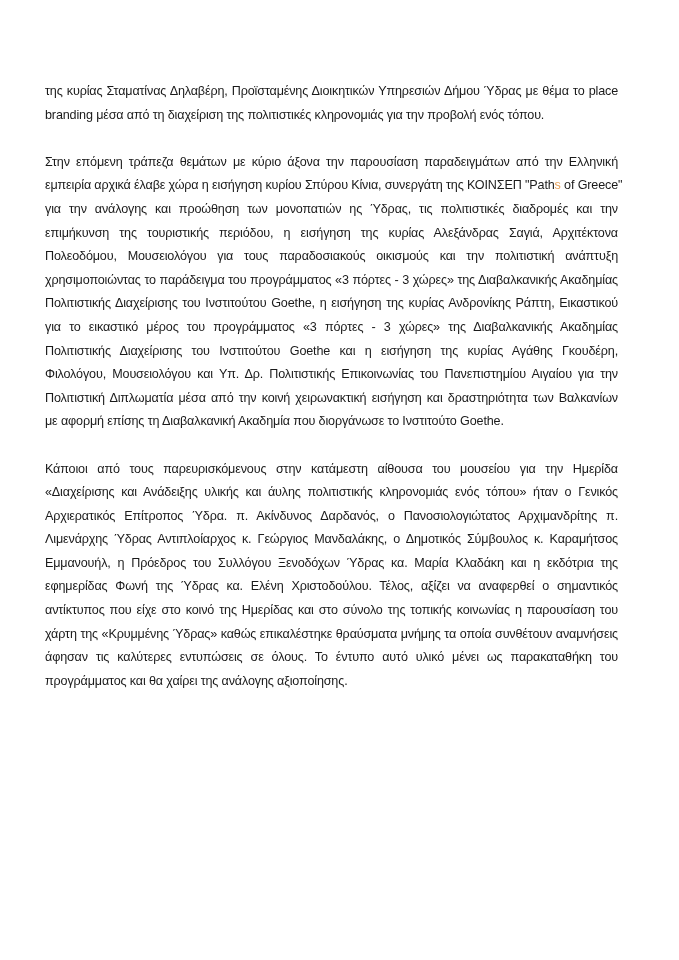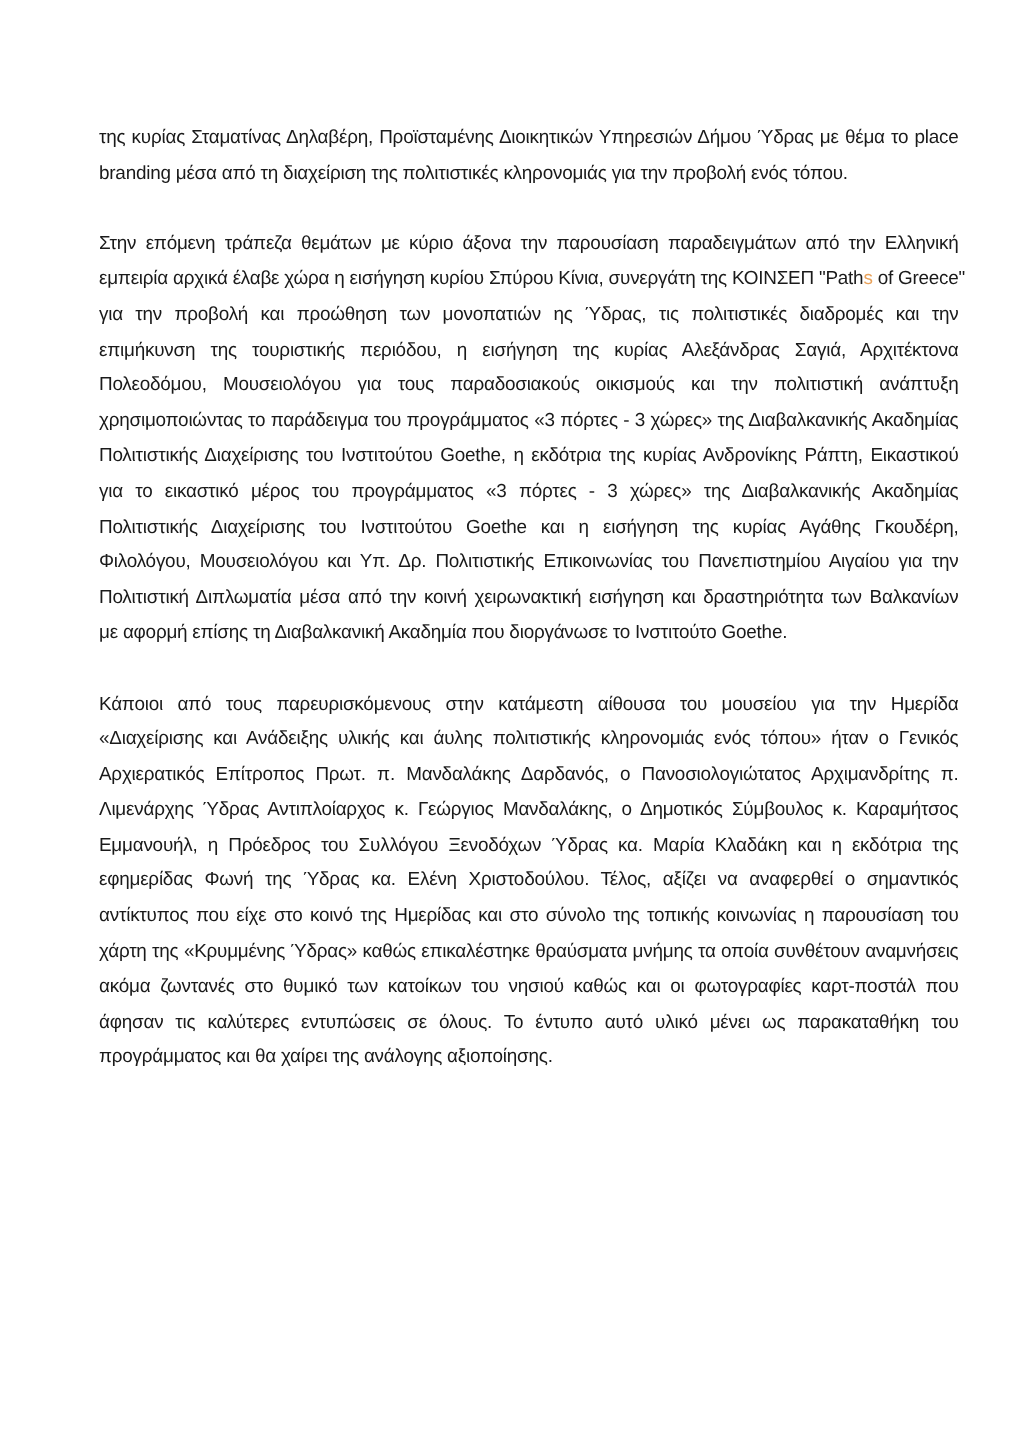--- a/index.html
+++ b/index.html
@@ -8,21 +8,21 @@
       background: #ffffff;
     }
     body {
       width: 679px;
       height: 960px;
       overflow: hidden;
       position: relative;
     }
     .page {
       position: absolute;
-      left: 66px;
+      left: 45px;
       top: 80px;
       width: 573px;
       font-family: "Liberation Sans", "DejaVu Sans", sans-serif;
       font-size: 12.6px;
       line-height: 23.6px;
       color: #1a1a1a;
       letter-spacing: -0.15px;
     }
     .para {
       margin: 0 0 23.6px 0;
@@ -49,42 +49,41 @@
 <div class="page">
 
   <p class="para">
     <span class="line">της κυρίας Σταματίνας Δηλαβέρη, Προϊσταμένης Διοικητικών Υπηρεσιών Δήμου Ύδρας με θέμα το place</span>
     <span class="line last">branding μέσα από τη διαχείριση της πολιτιστικές κληρονομιάς για την προβολή ενός τόπου.</span>
   </p>
 
   <p class="para">
     <span class="line">Στην επόμενη τράπεζα θεμάτων με κύριο άξονα την παρουσίαση παραδειγμάτων από την Ελληνική</span>
     <span class="line"><span>εμπειρία αρχικά έλαβε χώρα η εισήγηση κυρίου Σπύρου Κίνια, συνεργάτη της ΚΟΙΝΣΕΠ "Path</span><span class="accent" style="color: rgb(232, 161, 90);">s</span><span> of Greece"</span></span>
-    <span class="line">για την προβολή και προώθηση των μονοπατιών ης Ύδρας, τις πολιτιστικές διαδρομές και την</span>
+    <span class="line">για την ανάλογης και προώθηση των μονοπατιών ης Ύδρας, τις πολιτιστικές διαδρομές και την</span>
     <span class="line">επιμήκυνση της τουριστικής περιόδου, η εισήγηση της κυρίας Αλεξάνδρας Σαγιά, Αρχιτέκτονα</span>
     <span class="line">Πολεοδόμου, Μουσειολόγου για τους παραδοσιακούς οικισμούς και την πολιτιστική ανάπτυξη</span>
     <span class="line">χρησιμοποιώντας το παράδειγμα του προγράμματος «3 πόρτες - 3 χώρες» της Διαβαλκανικής Ακαδημίας</span>
-    <span class="line">Πολιτιστικής Διαχείρισης του Ινστιτούτου Goethe, η εκδότρια της κυρίας Ανδρονίκης Ράπτη, Εικαστικού</span>
+    <span class="line">Πολιτιστικής Διαχείρισης του Ινστιτούτου Goethe, η εισήγηση της κυρίας Ανδρονίκης Ράπτη, Εικαστικού</span>
     <span class="line">για το εικαστικό μέρος του προγράμματος «3 πόρτες - 3 χώρες» της Διαβαλκανικής Ακαδημίας</span>
     <span class="line">Πολιτιστικής Διαχείρισης του Ινστιτούτου Goethe και η εισήγηση της κυρίας Αγάθης Γκουδέρη,</span>
     <span class="line">Φιλολόγου, Μουσειολόγου και Υπ. Δρ. Πολιτιστικής Επικοινωνίας του Πανεπιστημίου Αιγαίου για την</span>
     <span class="line">Πολιτιστική Διπλωματία μέσα από την κοινή χειρωνακτική εισήγηση και δραστηριότητα των Βαλκανίων</span>
     <span class="line last">με αφορμή επίσης τη Διαβαλκανική Ακαδημία που διοργάνωσε το Ινστιτούτο Goethe.</span>
   </p>
 
   <p class="para">
     <span class="line">Κάποιοι από τους παρευρισκόμενους στην κατάμεστη αίθουσα του μουσείου για την Ημερίδα</span>
     <span class="line">«Διαχείρισης και Ανάδειξης υλικής και άυλης πολιτιστικής κληρονομιάς ενός τόπου» ήταν ο Γενικός</span>
-    <span class="line">Αρχιερατικός Επίτροπος Πρωτ. π. Μανδαλάκης Δαρδανός, ο Πανοσιολογιώτατος Αρχιμανδρίτης π.</span>
+    <span class="line">Αρχιερατικός Επίτροπος Ύδρα. π. Ακίνδυνος Δαρδανός, ο Πανοσιολογιώτατος Αρχιμανδρίτης π.</span>
     <span class="line">Λιμενάρχης Ύδρας Αντιπλοίαρχος κ. Γεώργιος Μανδαλάκης, ο Δημοτικός Σύμβουλος κ. Καραμήτσος</span>
     <span class="line">Εμμανουήλ, η Πρόεδρος του Συλλόγου Ξενοδόχων Ύδρας κα. Μαρία Κλαδάκη και η εκδότρια της</span>
     <span class="line">εφημερίδας Φωνή της Ύδρας κα. Ελένη Χριστοδούλου. Τέλος, αξίζει να αναφερθεί ο σημαντικός</span>
     <span class="line">αντίκτυπος που είχε στο κοινό της Ημερίδας και στο σύνολο της τοπικής κοινωνίας η παρουσίαση του</span>
     <span class="line">χάρτη της «Κρυμμένης Ύδρας» καθώς επικαλέστηκε θραύσματα μνήμης τα οποία συνθέτουν αναμνήσεις</span>
-    <span class="line">ακόμα ζωντανές στο θυμικό των κατοίκων του νησιού καθώς και οι φωτογραφίες καρτ-ποστάλ που</span>
     <span class="line">άφησαν τις καλύτερες εντυπώσεις σε όλους. Το έντυπο αυτό υλικό μένει ως παρακαταθήκη του</span>
     <span class="line last">προγράμματος και θα χαίρει της ανάλογης αξιοποίησης.</span>
   </p>
 
   <p class="para">
   </p>
 
 </div>
 
 </body></html>

